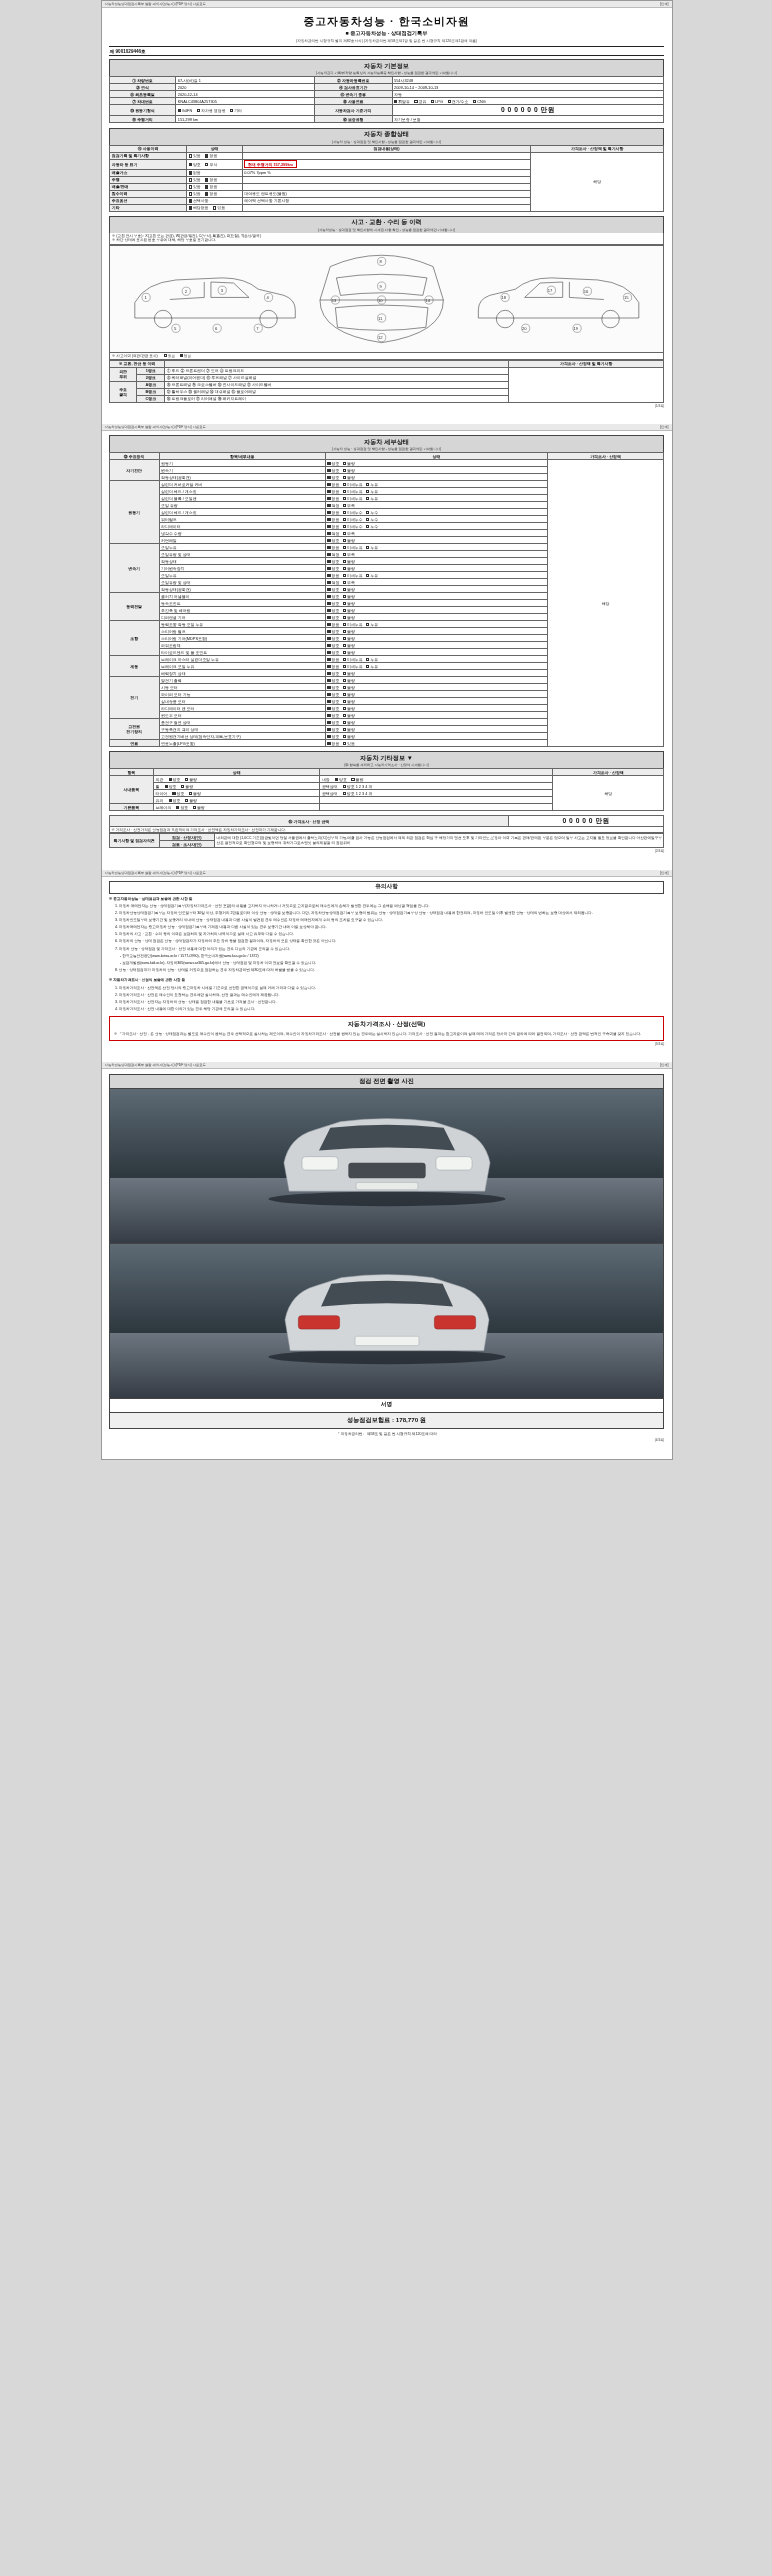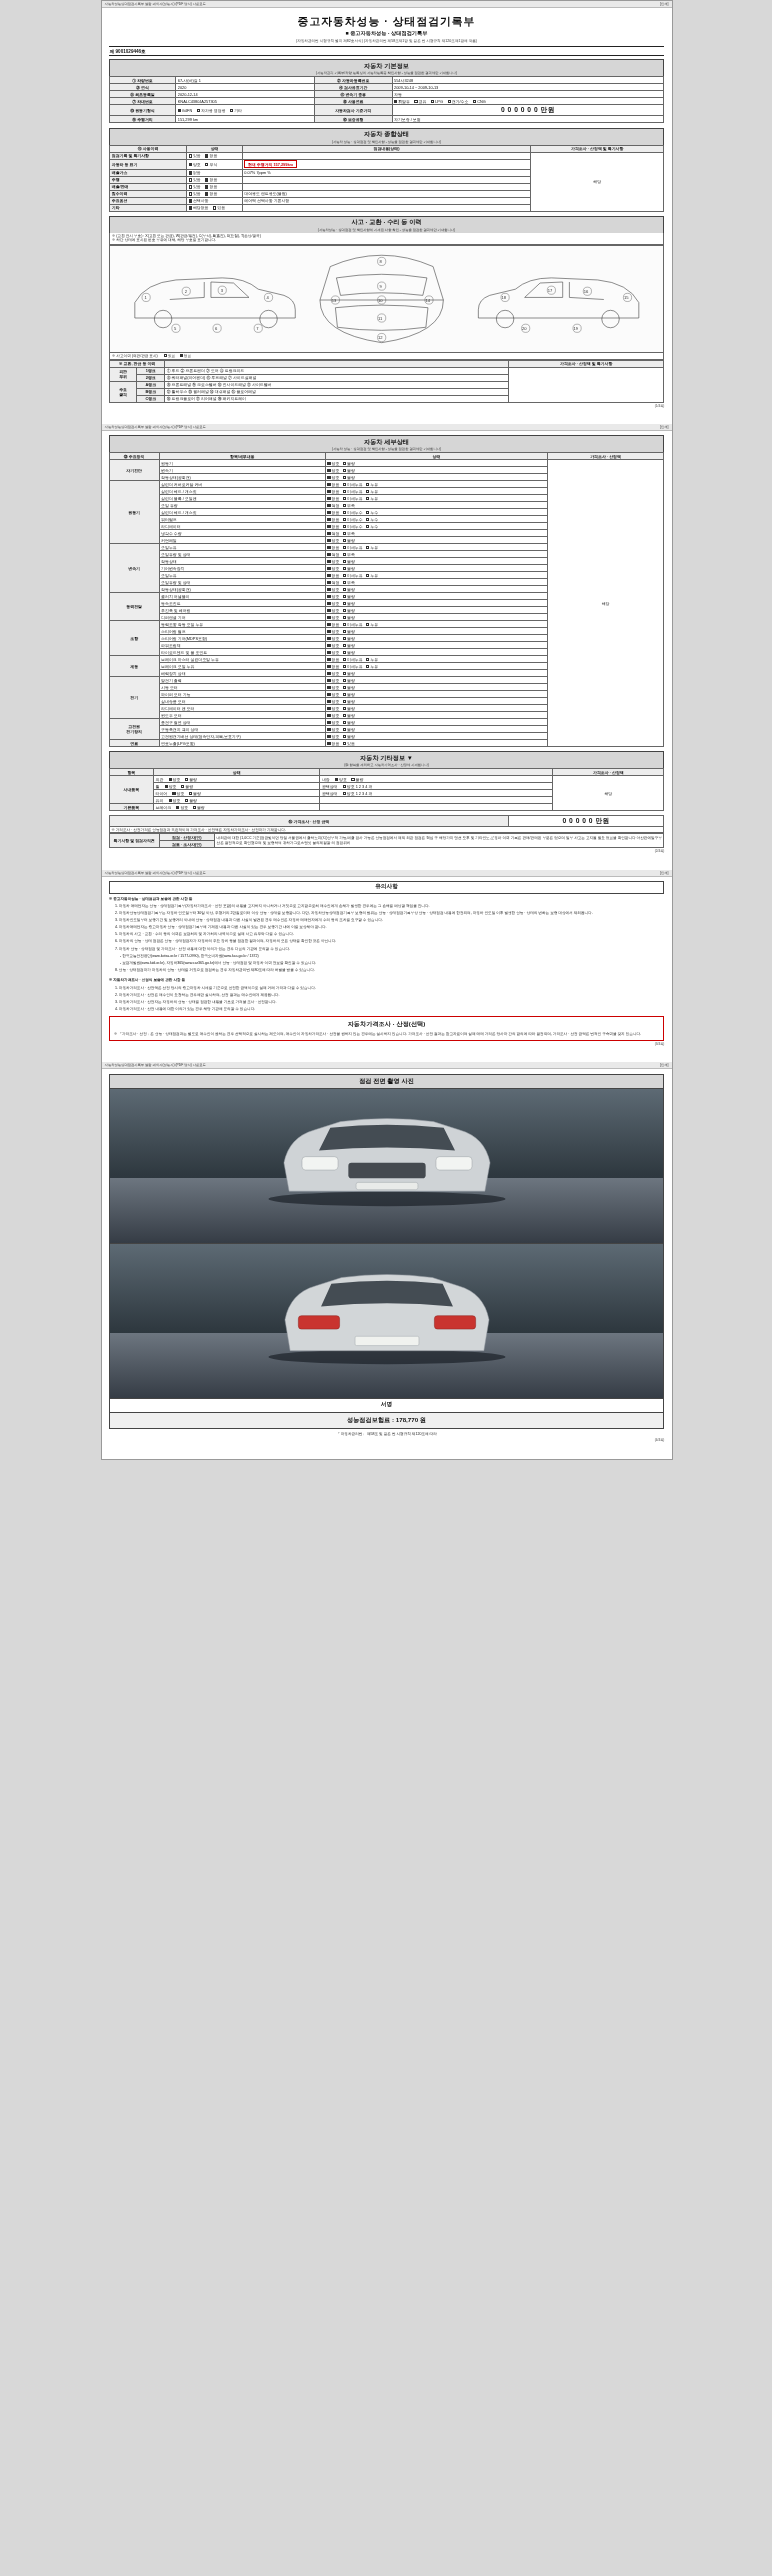--- a/index.html
+++ b/index.html
@@ -126,21 +126,21 @@
 <div class="page">
 
   <div class="topbar">
     <span>자동차성능상태점검기록부 열람 페이지(성능지) (PDF 양식) 다운로드</span>
     <span>[인쇄]</span>
   </div>
 
   <div class="sheet">
     <div class="docwrap">
 
-      <div class="doc-title">중고자동차성능 · 상태점검기록부</div>
+      <div class="doc-title">중고자동차성능 · 한국소비자원</div>
       <div class="doc-sub">■ 중고자동차성능 · 상태점검기록부</div>
       <div class="doc-sub2">(자동차관리법 시행규칙 별지 제82호서식) (자동차관리법 제58조제1항 및 같은 법 시행규칙 제120조제1항에 따름)</div>
 
       <div style="border-top:1px solid #222;border-bottom:0.5px solid #222;padding:1.5px 1px;font-size:4.6px;font-weight:bold;margin-bottom:3.1px;">제 9001029446호</div>
 
       <div class="secthead">
         <span>자동차 기본정보</span>
         <span class="note">(자동차관리 기록부/차량 등록상의 자동차등록증 확인사항 - 성능을 점검한 결과에만 기재합니다)</span>
       </div>
       <table>

